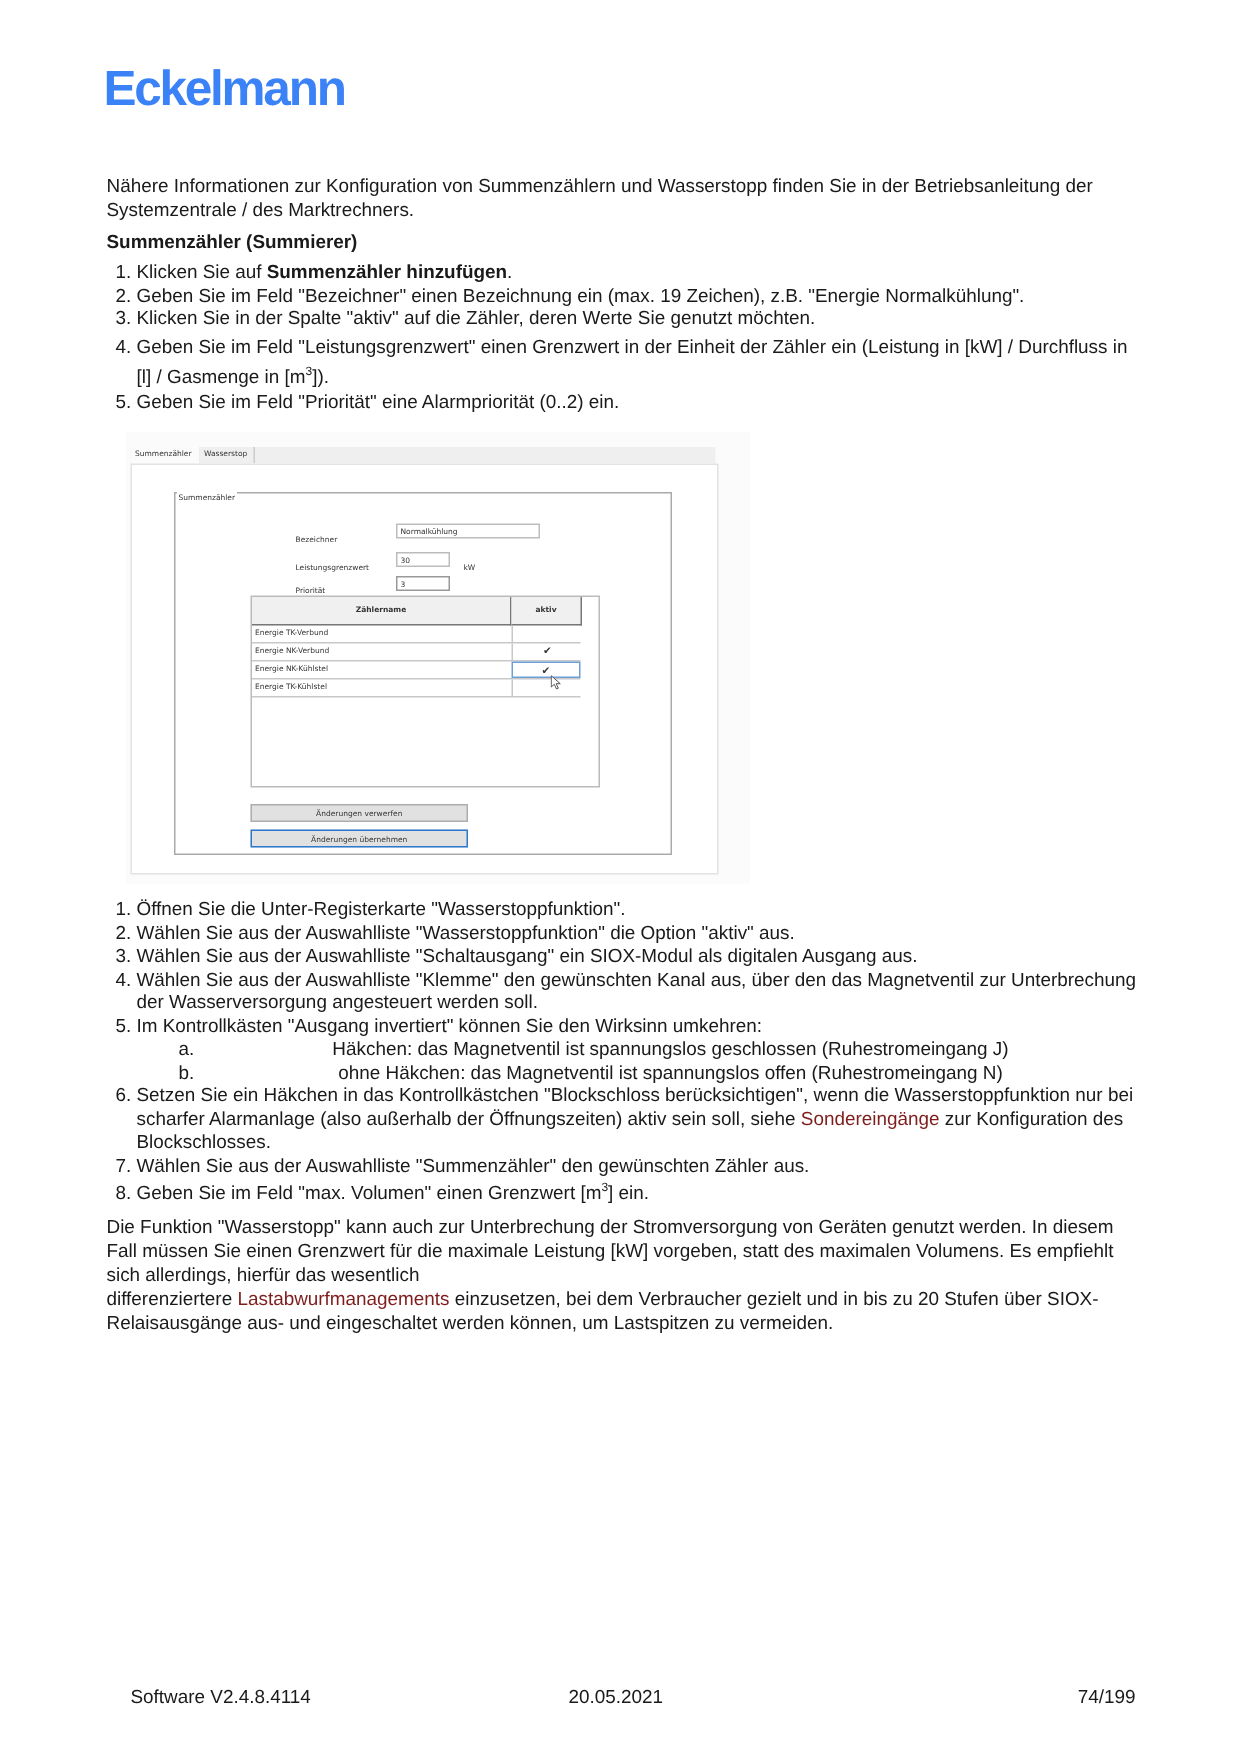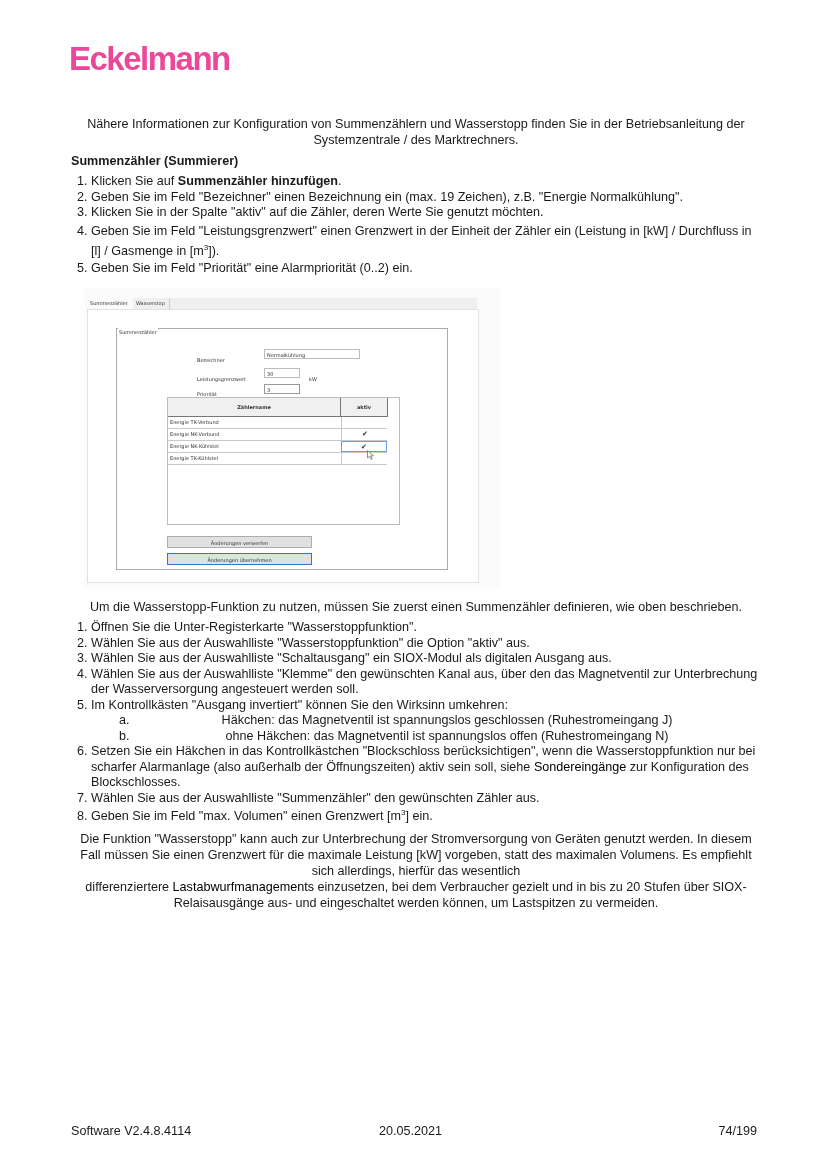--- a/index.html
+++ b/index.html
@@ -1,27 +1,27 @@
 <!DOCTYPE html>
 <html><head>
   <meta charset="utf-8">
   <style>
     html, body { margin: 0; padding: 0; background: #ffffff; }
     body { width: 827px; height: 1169px; position: relative; overflow: hidden;
            font-family: "Liberation Sans", sans-serif; color: #1a1a1a; }
     .logo { position: absolute; left: 69px; top: 40px; font-family: "Liberation Sans", sans-serif;
-            font-weight: bold; font-size: 33px; letter-spacing: -1.5px; color: #ec4899; }
+            font-weight: bold; font-size: 33px; letter-spacing: -1.5px; color: #3b82f6; }
     .content { position: absolute; left: 71px; top: 116px; width: 690px; font-size: 12.6px; line-height: 16px; }
-    p { margin: 0 0 5px 0; text-align: center; }
+    p { margin: 0 0 5px 0; }
     h3 { margin: 0 0 5px 0; font-size: 12.6px; font-weight: bold; }
     ol { margin: 0 0 5px 0; padding-left: 20px; }
     ol li { margin: 0; padding-left: 0px; line-height: 15.5px; }
     ol.sub { list-style-type: lower-alpha; padding-left: 42px; margin: 0; text-align: center; }
     sup { font-size: 8px; line-height: 0; vertical-align: 5px; }
-    a.link { color: #000000; text-decoration: none; }
+    a.link { color: #7f1d1d; text-decoration: none; }
     .li-tall { line-height: 20px; }
 
     
     .shot { position: relative; width: 416px; height: 301px; margin: 12px 0 10px 13px;
             background: #fbfbfb; font-family: "DejaVu Sans", sans-serif; font-size: 5px; color: #333; }
     .shot .tabs { position: absolute; left: 3px; top: 10px; width: 390px; height: 11px; background: #efefef; }
     .shot .tab { position: absolute; top: 0; height: 11px; line-height: 11px; padding: 0 3px; background: #fbfbfb; }
     .shot .tab.t1 { left: 0; width: 40px; border-right: 1px solid #ddd; }
     .shot .tab.t2 { left: 46px; width: 30px; background: #efefef; border-right: 1px solid #ccc; }
     .shot .frame { position: absolute; left: 3px; top: 21px; width: 390px; height: 272px; background: #fff; border: 1px solid #e2e2e2; }
@@ -99,36 +99,35 @@
       </div>
     </div>
     <svg class="cursor" viewBox="0 0 8 10">
       <path d="M0.5 0.5 L0.5 8 L2.5 6.2 L4 9.3 L5.2 8.8 L3.8 5.8 L6.5 5.8 Z" fill="#fff" stroke="#444" stroke-width="0.6"></path>
     </svg>
 
     <div class="btn" style="top:248px;">Änderungen verwerfen</div>
     <div class="btn primary" style="top:265px;">Änderungen übernehmen</div>
   </div>
 
-  <p>Um die Wasserstopp-Funktion zu nutzen, müssen Sie zuerst einen Summenzähler definieren, wie oben beschrieben.</p>
   <ol>
     <li>Öffnen Sie die Unter-Registerkarte "Wasserstoppfunktion".</li>
     <li>Wählen Sie aus der Auswahlliste "Wasserstoppfunktion" die Option "aktiv" aus.</li>
     <li>Wählen Sie aus der Auswahlliste "Schaltausgang" ein SIOX-Modul als digitalen Ausgang aus.</li>
     <li>Wählen Sie aus der Auswahlliste "Klemme" den gewünschten Kanal aus, über den das Magnetventil zur Unterbrechung der Wasserversorgung angesteuert werden soll.</li>
     <li><span>Im Kontrollkästen "Ausgang invertiert" können Sie den Wirksinn umkehren:</span>
       <ol class="sub">
         <li>Häkchen: das Magnetventil ist spannungslos geschlossen (Ruhestromeingang J)</li>
         <li>ohne Häkchen: das Magnetventil ist spannungslos offen (Ruhestromeingang N)</li>
       </ol>
     </li>
     <li><span>Setzen Sie ein Häkchen in das Kontrollkästchen "Blockschloss berücksichtigen", wenn die Wasserstoppfunktion nur bei scharfer Alarmanlage (also außerhalb der Öffnungszeiten) aktiv sein soll, siehe </span><a class="link">Sondereingänge</a><span> zur Konfiguration des Blockschlosses.</span></li>
     <li>Wählen Sie aus der Auswahlliste "Summenzähler" den gewünschten Zähler aus.</li>
     <li class="li-tall"><span>Geben Sie im Feld "max. Volumen" einen Grenzwert [m</span><sup>3</sup><span>] ein.</span></li>
   </ol>
   <p><span>Die Funktion "Wasserstopp" kann auch zur Unterbrechung der Stromversorgung von Geräten genutzt werden. In diesem Fall müssen Sie einen Grenzwert für die maximale Leistung [kW] vorgeben, statt des maximalen Volumens. Es empfiehlt sich allerdings, hierfür das wesentlich</span><br><span>differenziertere </span><a class="link">Lastabwurfmanagements</a><span> einzusetzen, bei dem Verbraucher gezielt und in bis zu 20 Stufen über SIOX-Relaisausgänge aus- und eingeschaltet werden können, um Lastspitzen zu vermeiden.</span></p>
 </div>
 
 <div class="footer">
-  <span style="left:0;text-align:right;">Software V2.4.8.4114</span>
+  <span style="left:16px;text-align:right;">Software V2.4.8.4114</span>
   <span style="left:308px;">20.05.2021</span>
   <span style="right:0;">74/199</span>
 </div>
 
 </body></html>

